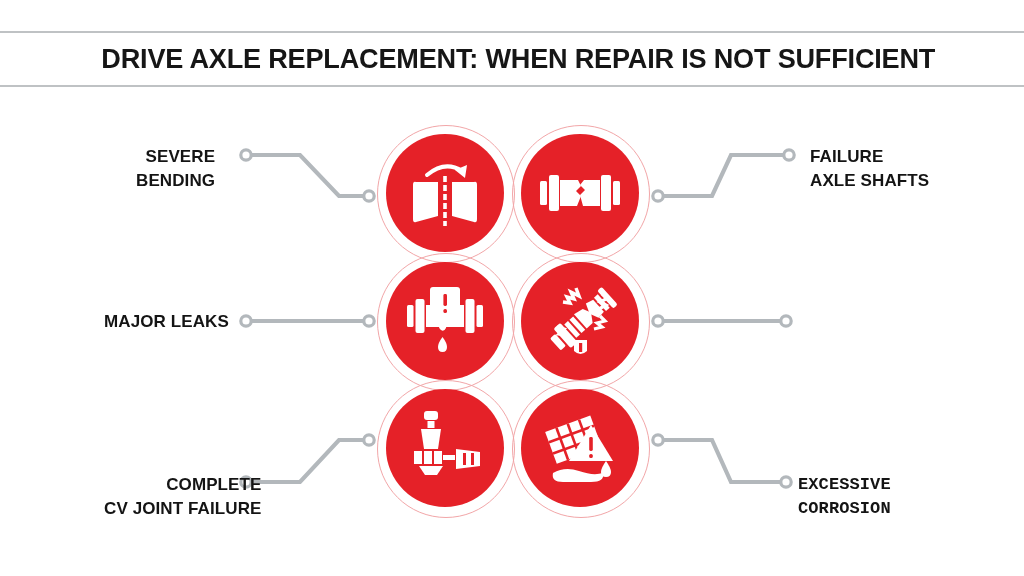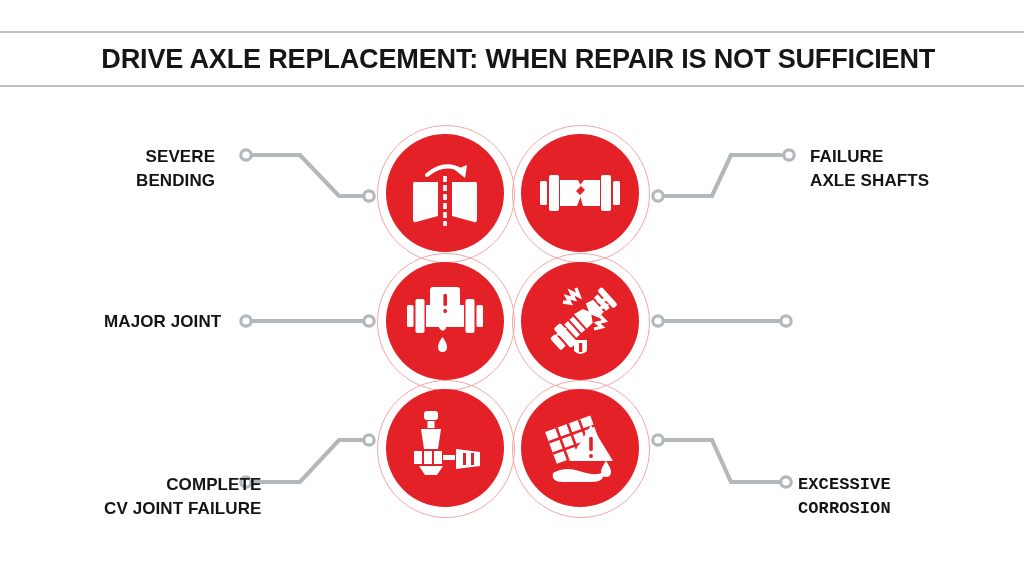--- a/index.html
+++ b/index.html
@@ -312,21 +312,21 @@
       <path d="M12 62 Q24 55 38 60 Q52 65 62 62 Q64 71 50 71 L22 71 Q10 71 12 62 Z" fill="#ffffff"></path>
     </svg>
   </div>
 
   <div class="label left lbl-severe">SEVERE
 BENDING</div>
 
   <div class="label right lbl-cracked">FAILURE
 AXLE SHAFTS</div>
 
-  <div class="label left lbl-leaks">MAJOR JOINT</div>
+  <div class="label left lbl-leaks">MAJOR LEAKS</div>
 
 
   <div class="label left lbl-cv">COMPLETE
 CV JOINT FAILURE</div>
 
   <div class="label right lbl-corrosion">EXCESSIVE
 CORROSION</div>
 
 </div>
 

